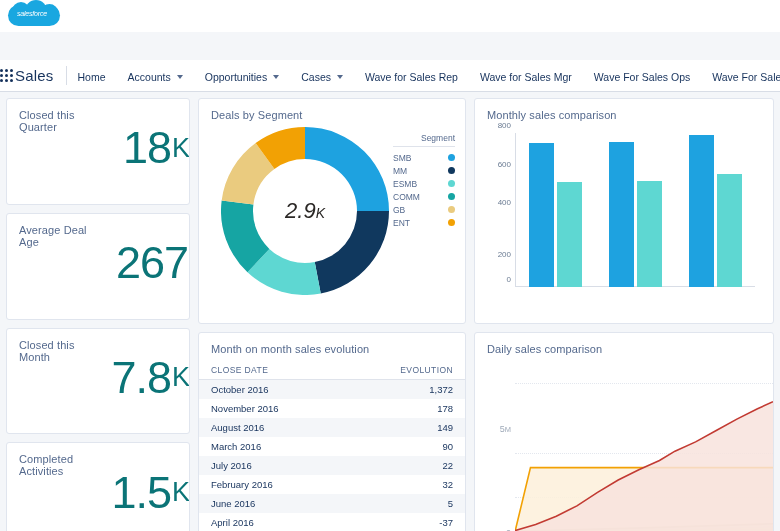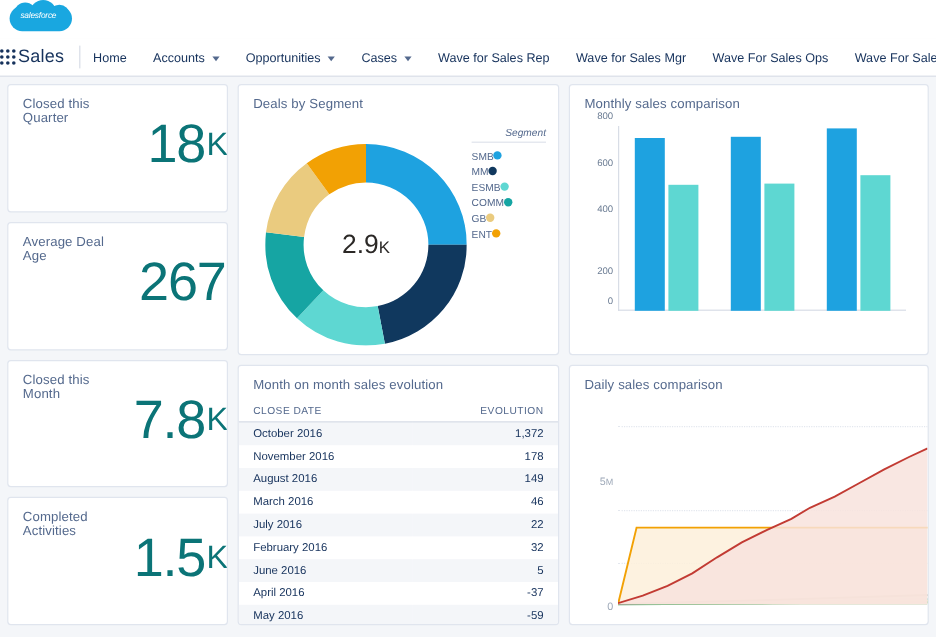--- a/index.html
+++ b/index.html
@@ -36,21 +36,21 @@
   }
   .sf-logo .wordmark{
     position:absolute;left:9px;top:8px;z-index:3;
     color:#ffffff;font-size:7px;font-style:italic;letter-spacing:-0.2px;
   }
 
   
   .navbar{
     height:31px;background:#ffffff;
     border-bottom:1px solid #d8dde6;
-    display:flex;align-items:stretch;position:relative;
+    display:flex;align-items:stretch;position:relative;margin-top:28px;
   }
   .applauncher{
     width:34px;display:flex;align-items:center;justify-content:center;
     cursor:pointer;
   }
   .waffle{
     width:13px;height:13px;
     display:grid;grid-template-columns:repeat(3,1fr);grid-template-rows:repeat(3,1fr);
     gap:2px;
   }
@@ -96,39 +96,38 @@
     flex:1;display:flex;align-items:center;justify-content:center;
     color:#0b7477;font-size:45px;font-weight:300;letter-spacing:-1px;
     padding-bottom:6px;
   }
   .kpi .val .unit{font-size:27px;font-weight:400;margin-left:1px;}
 
   
   .donut-card{height:232px;}
   .donut-wrap{position:relative;height:196px;}
   .donut{
-    position:absolute;left:22px;top:27px;width:168px;height:168px;
+    position:absolute;left:22px;top:6px;width:168px;height:168px;font-style:italic;
   }
   .donut .hole{
     position:absolute;left:44px;top:44px;width:80px;height:80px;
     background:#fff;border-radius:50%;
     display:flex;align-items:center;justify-content:center;
   }
   .donut .hole span{font-size:22px;color:#2b2826;}
   .donut .hole span .u{font-size:14px;}
   .legend{
     position:absolute;right:10px;top:12px;width:62px;font-size:8.5px;color:#54698d;
   }
   .legend .lg-title{
     text-align:right;padding-bottom:3px;border-bottom:1px solid #dfe3eb;margin-bottom:4px;
     color:#54698d;
-    font-style:italic;
   }
   .legend .row{
-    display:flex;align-items:center;justify-content:flex-start;gap:0;height:13px;
+    display:flex;align-items:center;justify-content:space-between;gap:0;height:13px;
   }
   .legend .row b{font-weight:normal;}
   .legend .dot{width:7px;height:7px;border-radius:50%;display:inline-block;}
 
   
   .bar-card{height:232px;}
   .barchart{position:relative;height:190px;margin:4px 10px 0 10px;}
   .bc-axis{
     position:absolute;left:30px;top:8px;bottom:28px;width:1px;background:#d8dde6;
   }
@@ -346,21 +345,21 @@
             <tr class="">
               <td>November 2016</td>
               <td class="r">178</td>
             </tr>
             <tr class="alt">
               <td>August 2016</td>
               <td class="r">149</td>
             </tr>
             <tr class="">
               <td>March 2016</td>
-              <td class="r">46</td>
+              <td class="r">90</td>
             </tr>
             <tr class="alt">
               <td>July 2016</td>
               <td class="r">22</td>
             </tr>
             <tr class="">
               <td>February 2016</td>
               <td class="r">32</td>
             </tr>
             <tr class="alt">

